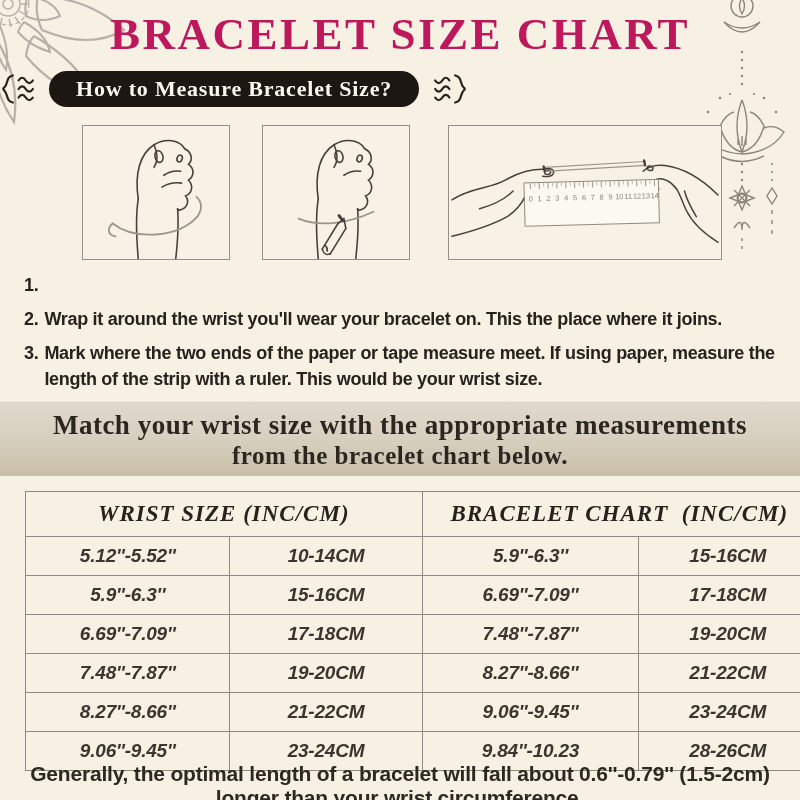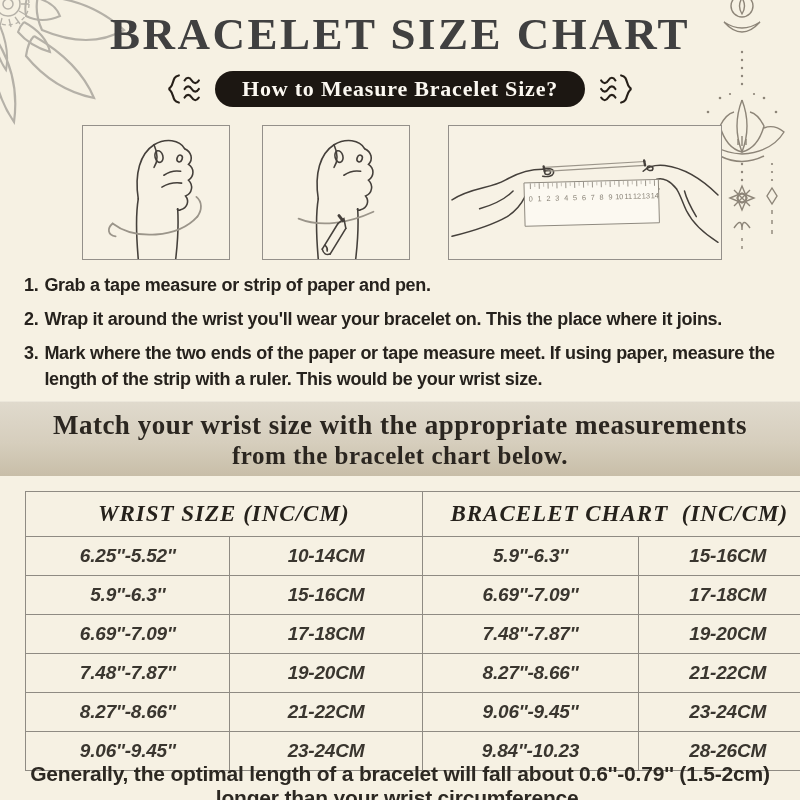--- a/index.html
+++ b/index.html
@@ -13,26 +13,26 @@
   }
   
   .mandala{position:absolute;left:-6px;top:-6px;pointer-events:none;}
   .lotus{position:absolute;right:6px;top:0;pointer-events:none;}
   
   .title{
     position:absolute;top:8px;left:0;width:100%;
     text-align:center;
     font-family:"Liberation Serif", serif;
     font-weight:bold;font-size:45px;letter-spacing:2.5px;
-    color:#404040;
+    color:#be185d;
   }
   
   .pill-row{
     position:absolute;top:68px;left:0;width:100%;
-    display:flex;justify-content:center;align-items:center;gap:9px;
+    display:flex;align-items:center;gap:9px;
   }
   .pill{
     background:#1c1712;color:#fbf8f1;
     border-radius:19px;height:36px;line-height:36px;
     padding:0 27px;
     font-family:"Liberation Serif", serif;
     font-weight:bold;font-size:22px;letter-spacing:0.8px;
   }
   .squig{display:block;}
   
@@ -260,21 +260,20 @@
           <text x="199" y="75">13</text>
           <text x="208" y="75">14</text>
         </g>
       </g>
     </svg>
   </div>
 
   <div class="instructions">
     <div class="instr">
       <span class="num">1.</span>
-      <span class="txt">Grab a tape measure or strip of paper and pen.</span>
     </div>
     <div class="instr">
       <span class="num">2.</span>
       <span class="txt">Wrap it around the wrist you'll wear your bracelet on. This the place where it joins.</span>
     </div>
     <div class="instr">
       <span class="num">3.</span>
       <span class="txt">Mark where the two ends of the paper or tape measure meet. If using paper, measure the length of the strip with a ruler. This would be your wrist size.</span>
     </div>
   </div>
@@ -286,21 +285,21 @@
 
   <table class="size-table">
     <thead>
       <tr>
         <th colspan="2">WRIST SIZE (INC/CM)</th>
         <th colspan="2">BRACELET CHART  (INC/CM)</th>
       </tr>
     </thead>
     <tbody>
       <tr>
-        <td class="c1">6.25''-5.52''</td>
+        <td class="c1">5.12''-5.52''</td>
         <td class="c2">10-14CM</td>
         <td class="c3">5.9''-6.3''</td>
         <td class="c4">15-16CM</td>
       </tr>
       <tr>
         <td>5.9''-6.3''</td>
         <td>15-16CM</td>
         <td>6.69''-7.09''</td>
         <td>17-18CM</td>
       </tr>

